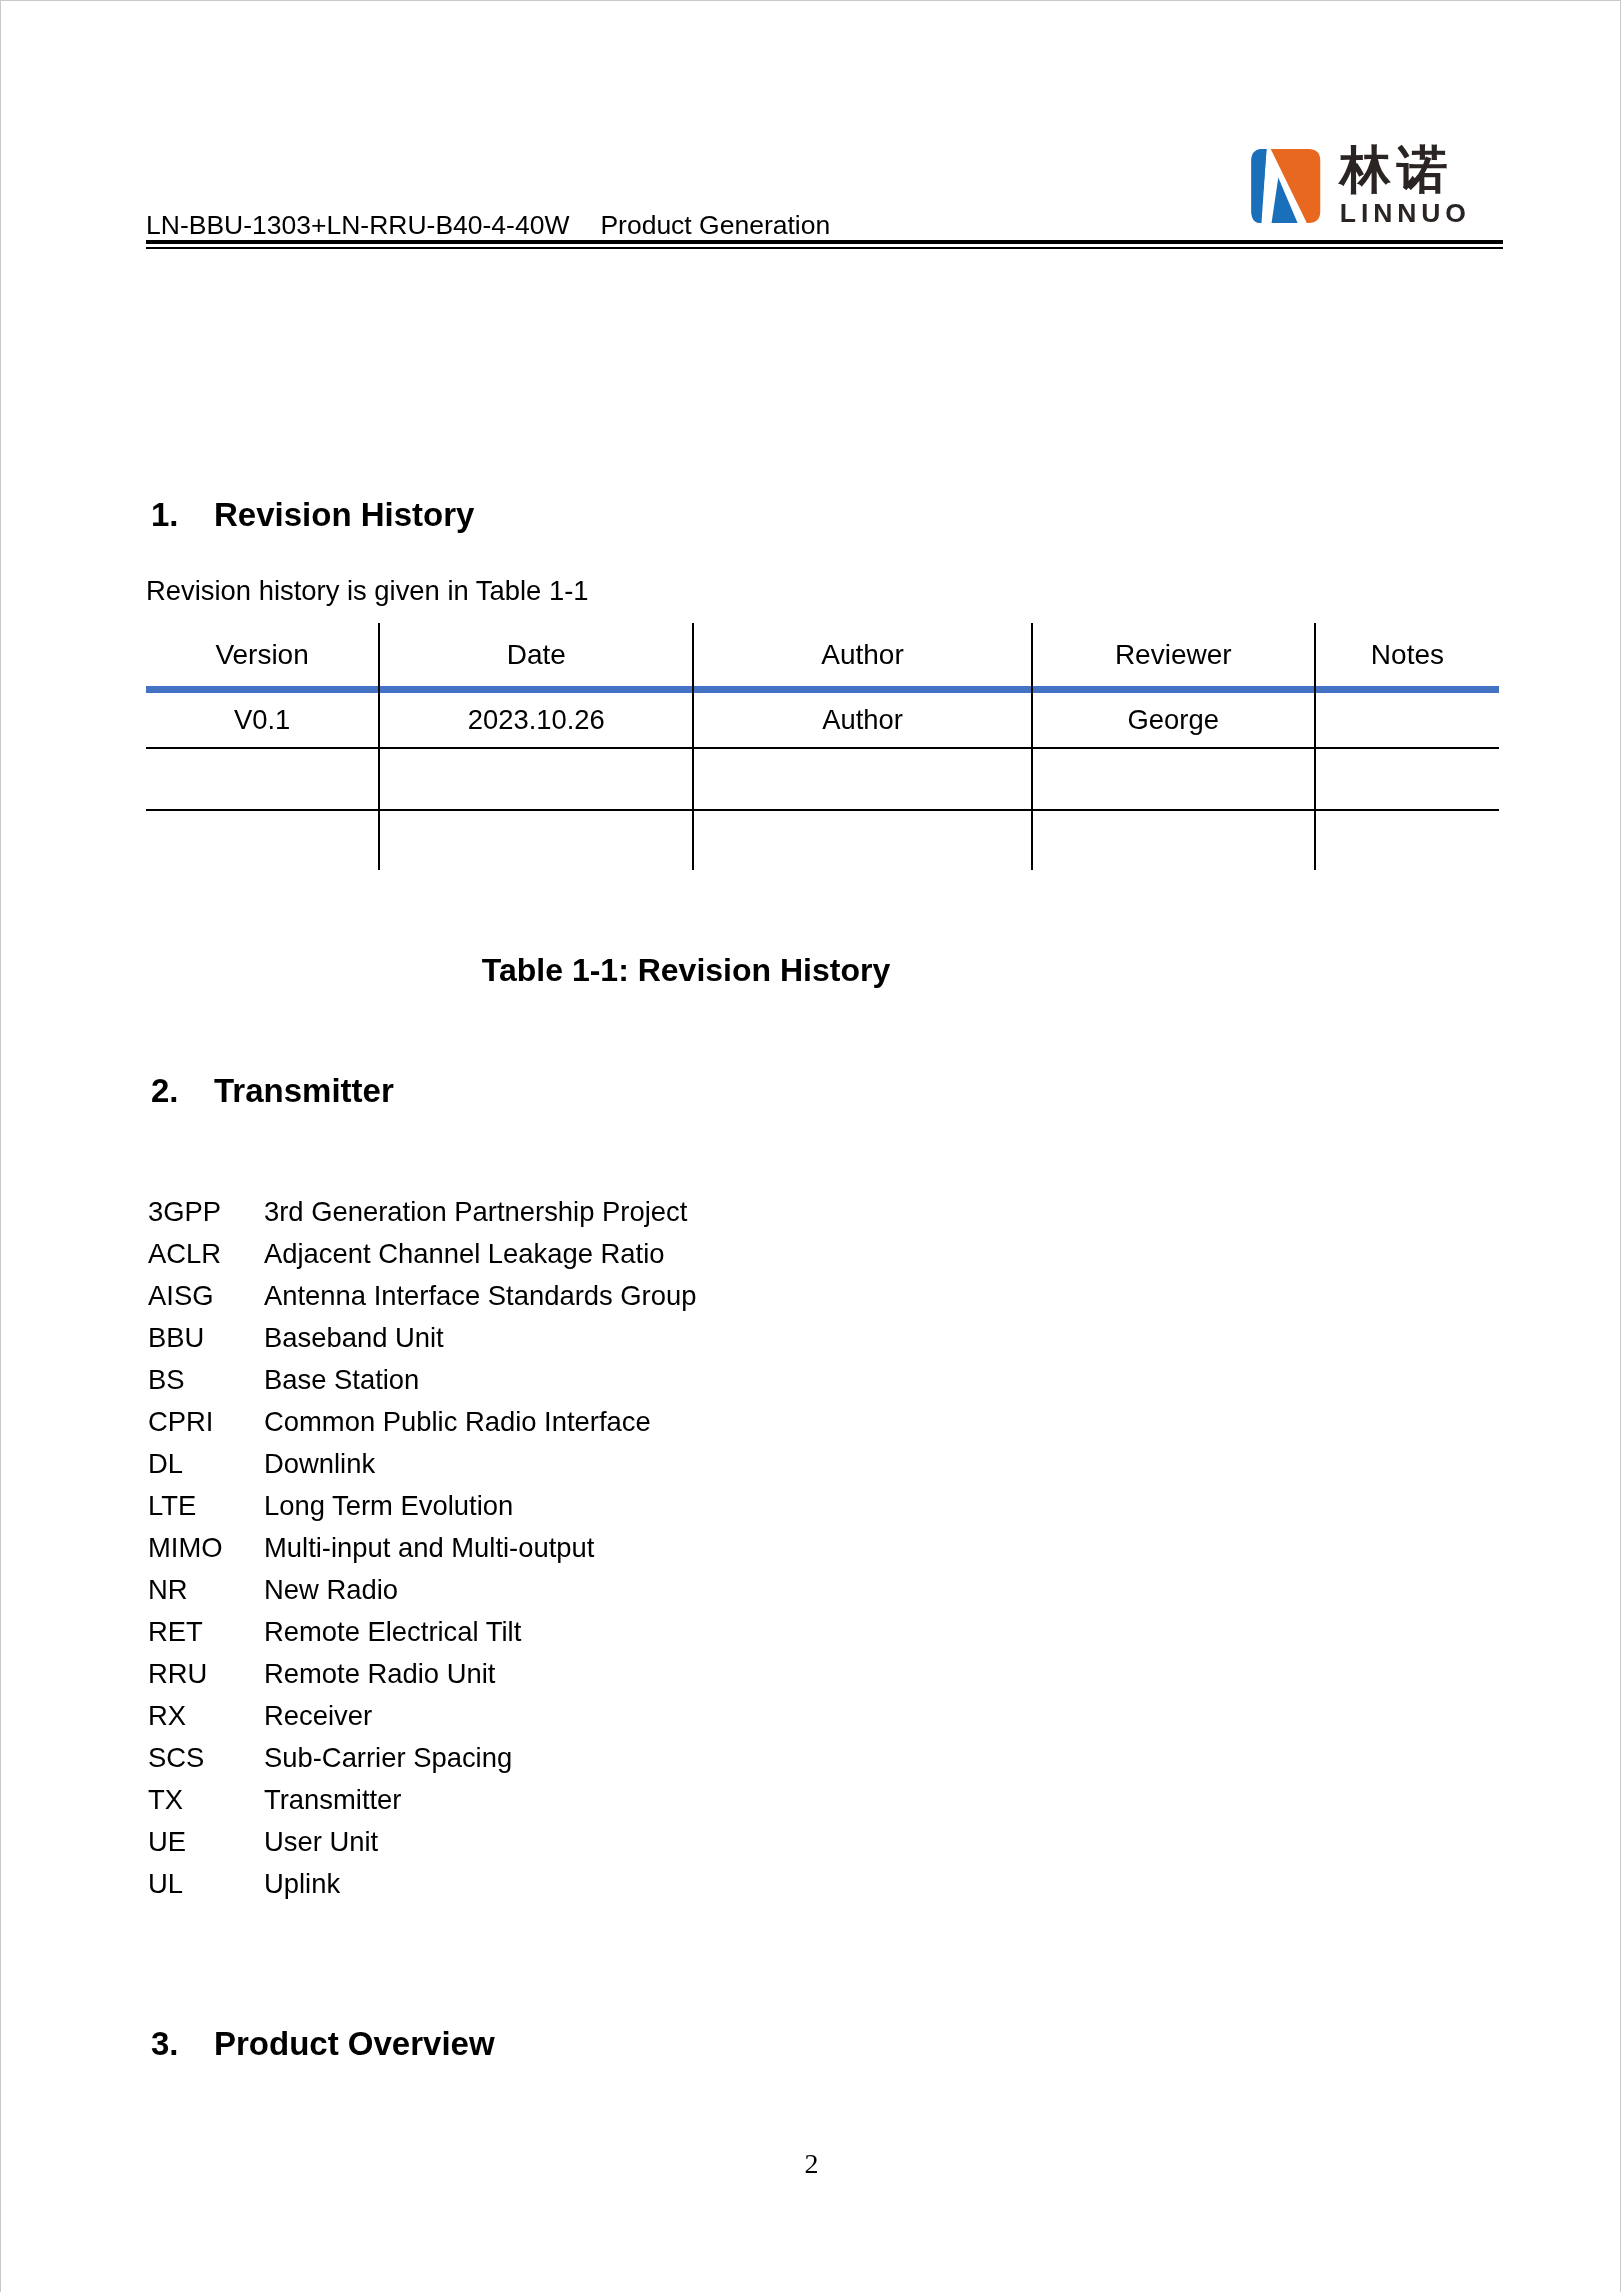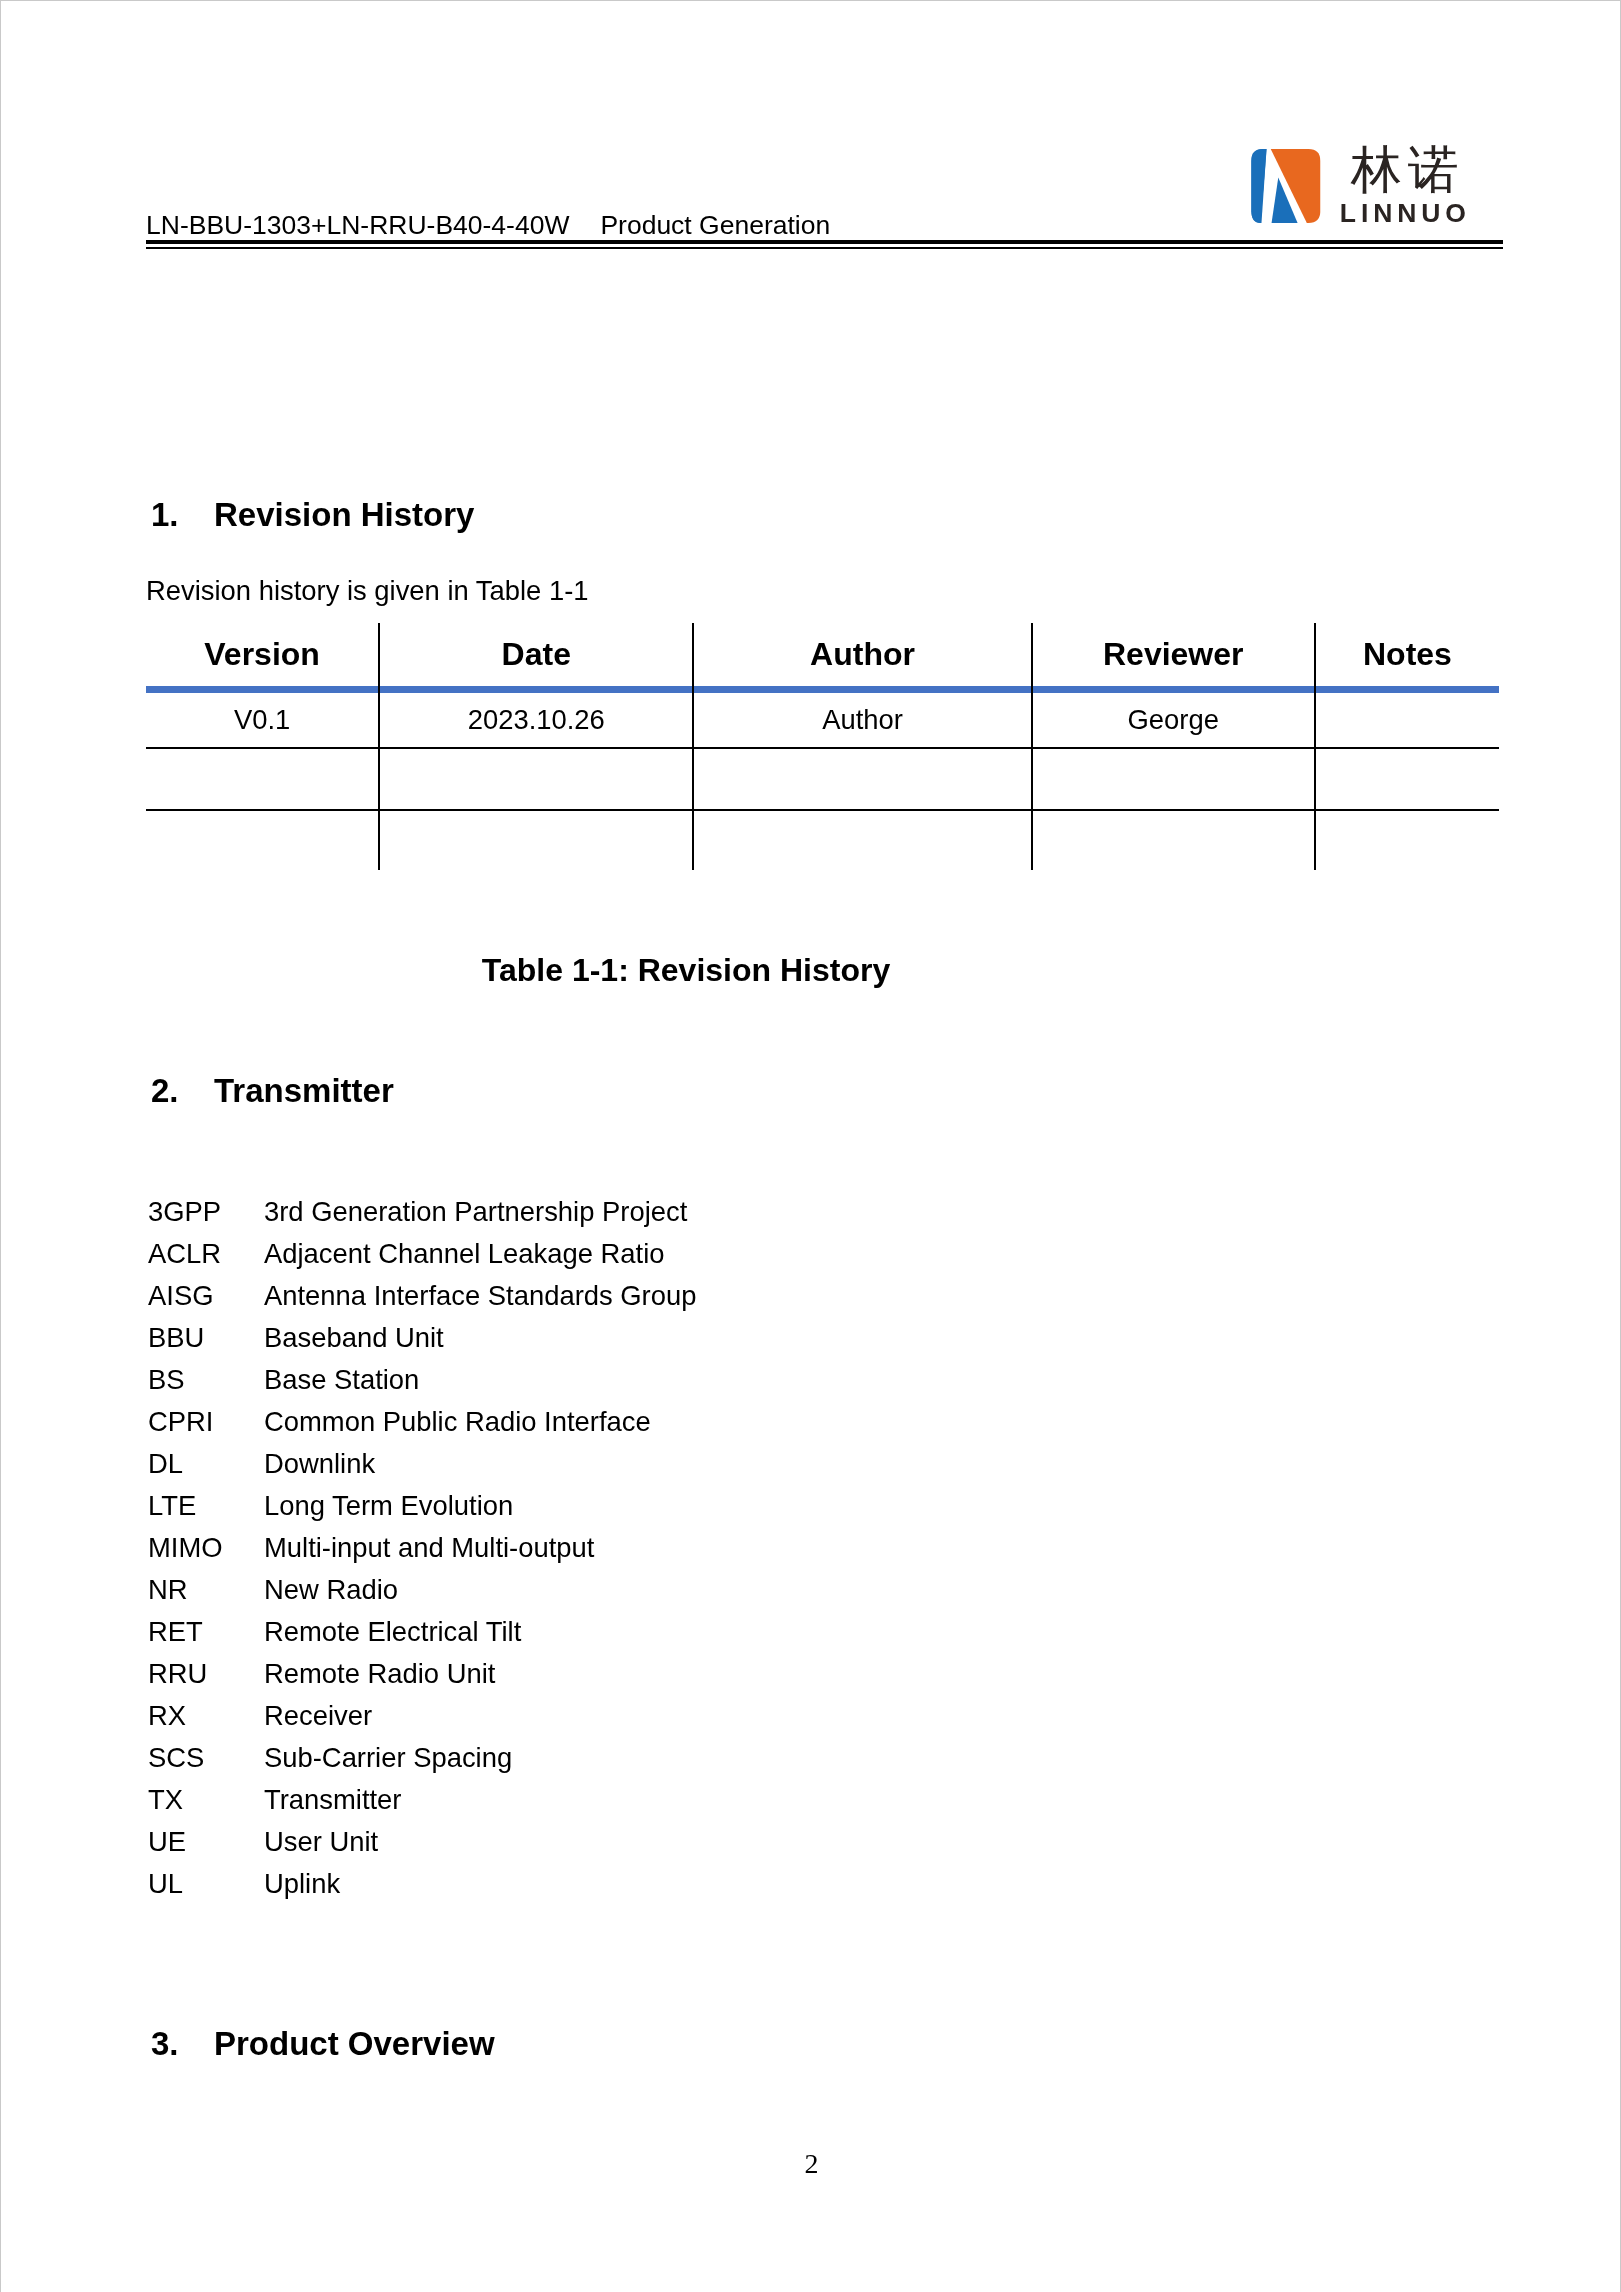--- a/index.html
+++ b/index.html
@@ -22,22 +22,22 @@
   }
   .header-text .doc-code { margin-right:31px; }
 
   .logo {
     position:absolute; left:1241px; top:143px;
     display:flex; align-items:flex-start;
   }
   .logo svg { display:block; }
   .logo-txt { margin-left:11.8px; display:flex; flex-direction:column; }
   .logo-cn {
-    font-size:51px; font-weight:normal; line-height:51px;
-    letter-spacing:5.9px; color:#2a2422; white-space:nowrap;margin-left:11px;
+    font-size:51px; font-weight:bold; line-height:51px;
+    letter-spacing:5.9px; color:#2a2422; white-space:nowrap;
   }
   .logo-en {
     font-size:26.5px; font-weight:bold; line-height:29px;
     letter-spacing:4.9px; color:#2a2422; margin-top:3.9px; white-space:nowrap;
   }
 
   .header-rule { position:absolute; left:145px; top:239px; width:1357px; }
   .header-rule .r1 { height:3.9px; background:#000; }
   .header-rule .r2 { height:2px; background:#000; margin-top:2.9px; }
 
@@ -60,21 +60,21 @@
   
   .rev-table {
     position:absolute; left:145px; top:622px;
     border-collapse:collapse; table-layout:fixed;
     width:1353px;
   }
   .rev-table td, .rev-table th {
     padding:0; text-align:center; vertical-align:middle;
     font-size:27.4px; overflow:hidden;
   }
-  .rev-table th { font-weight:bold; font-size:32px;text-align:center; }
+  .rev-table th { font-weight:normal; font-size:28px;text-align:center; }
   .rev-table .vline { border-left:2px solid #000; }
   .rev-table tr.hdr  td, .rev-table tr.hdr  th { height:63px; }
   .rev-table tr.bar  td { height:6.9px; background:#4472C4; }
   .rev-table tr.row1 td { height:54px; border-bottom:2.9px solid #000; }
   .rev-table tr.row2 td { height:60px; border-bottom:2.9px solid #000; }
   .rev-table tr.row3 td { height:59px; }
 
   .table-caption {
     position:absolute; left:0; top:951px; width:1370px;
     text-align:center; font-size:32px; font-weight:bold;

